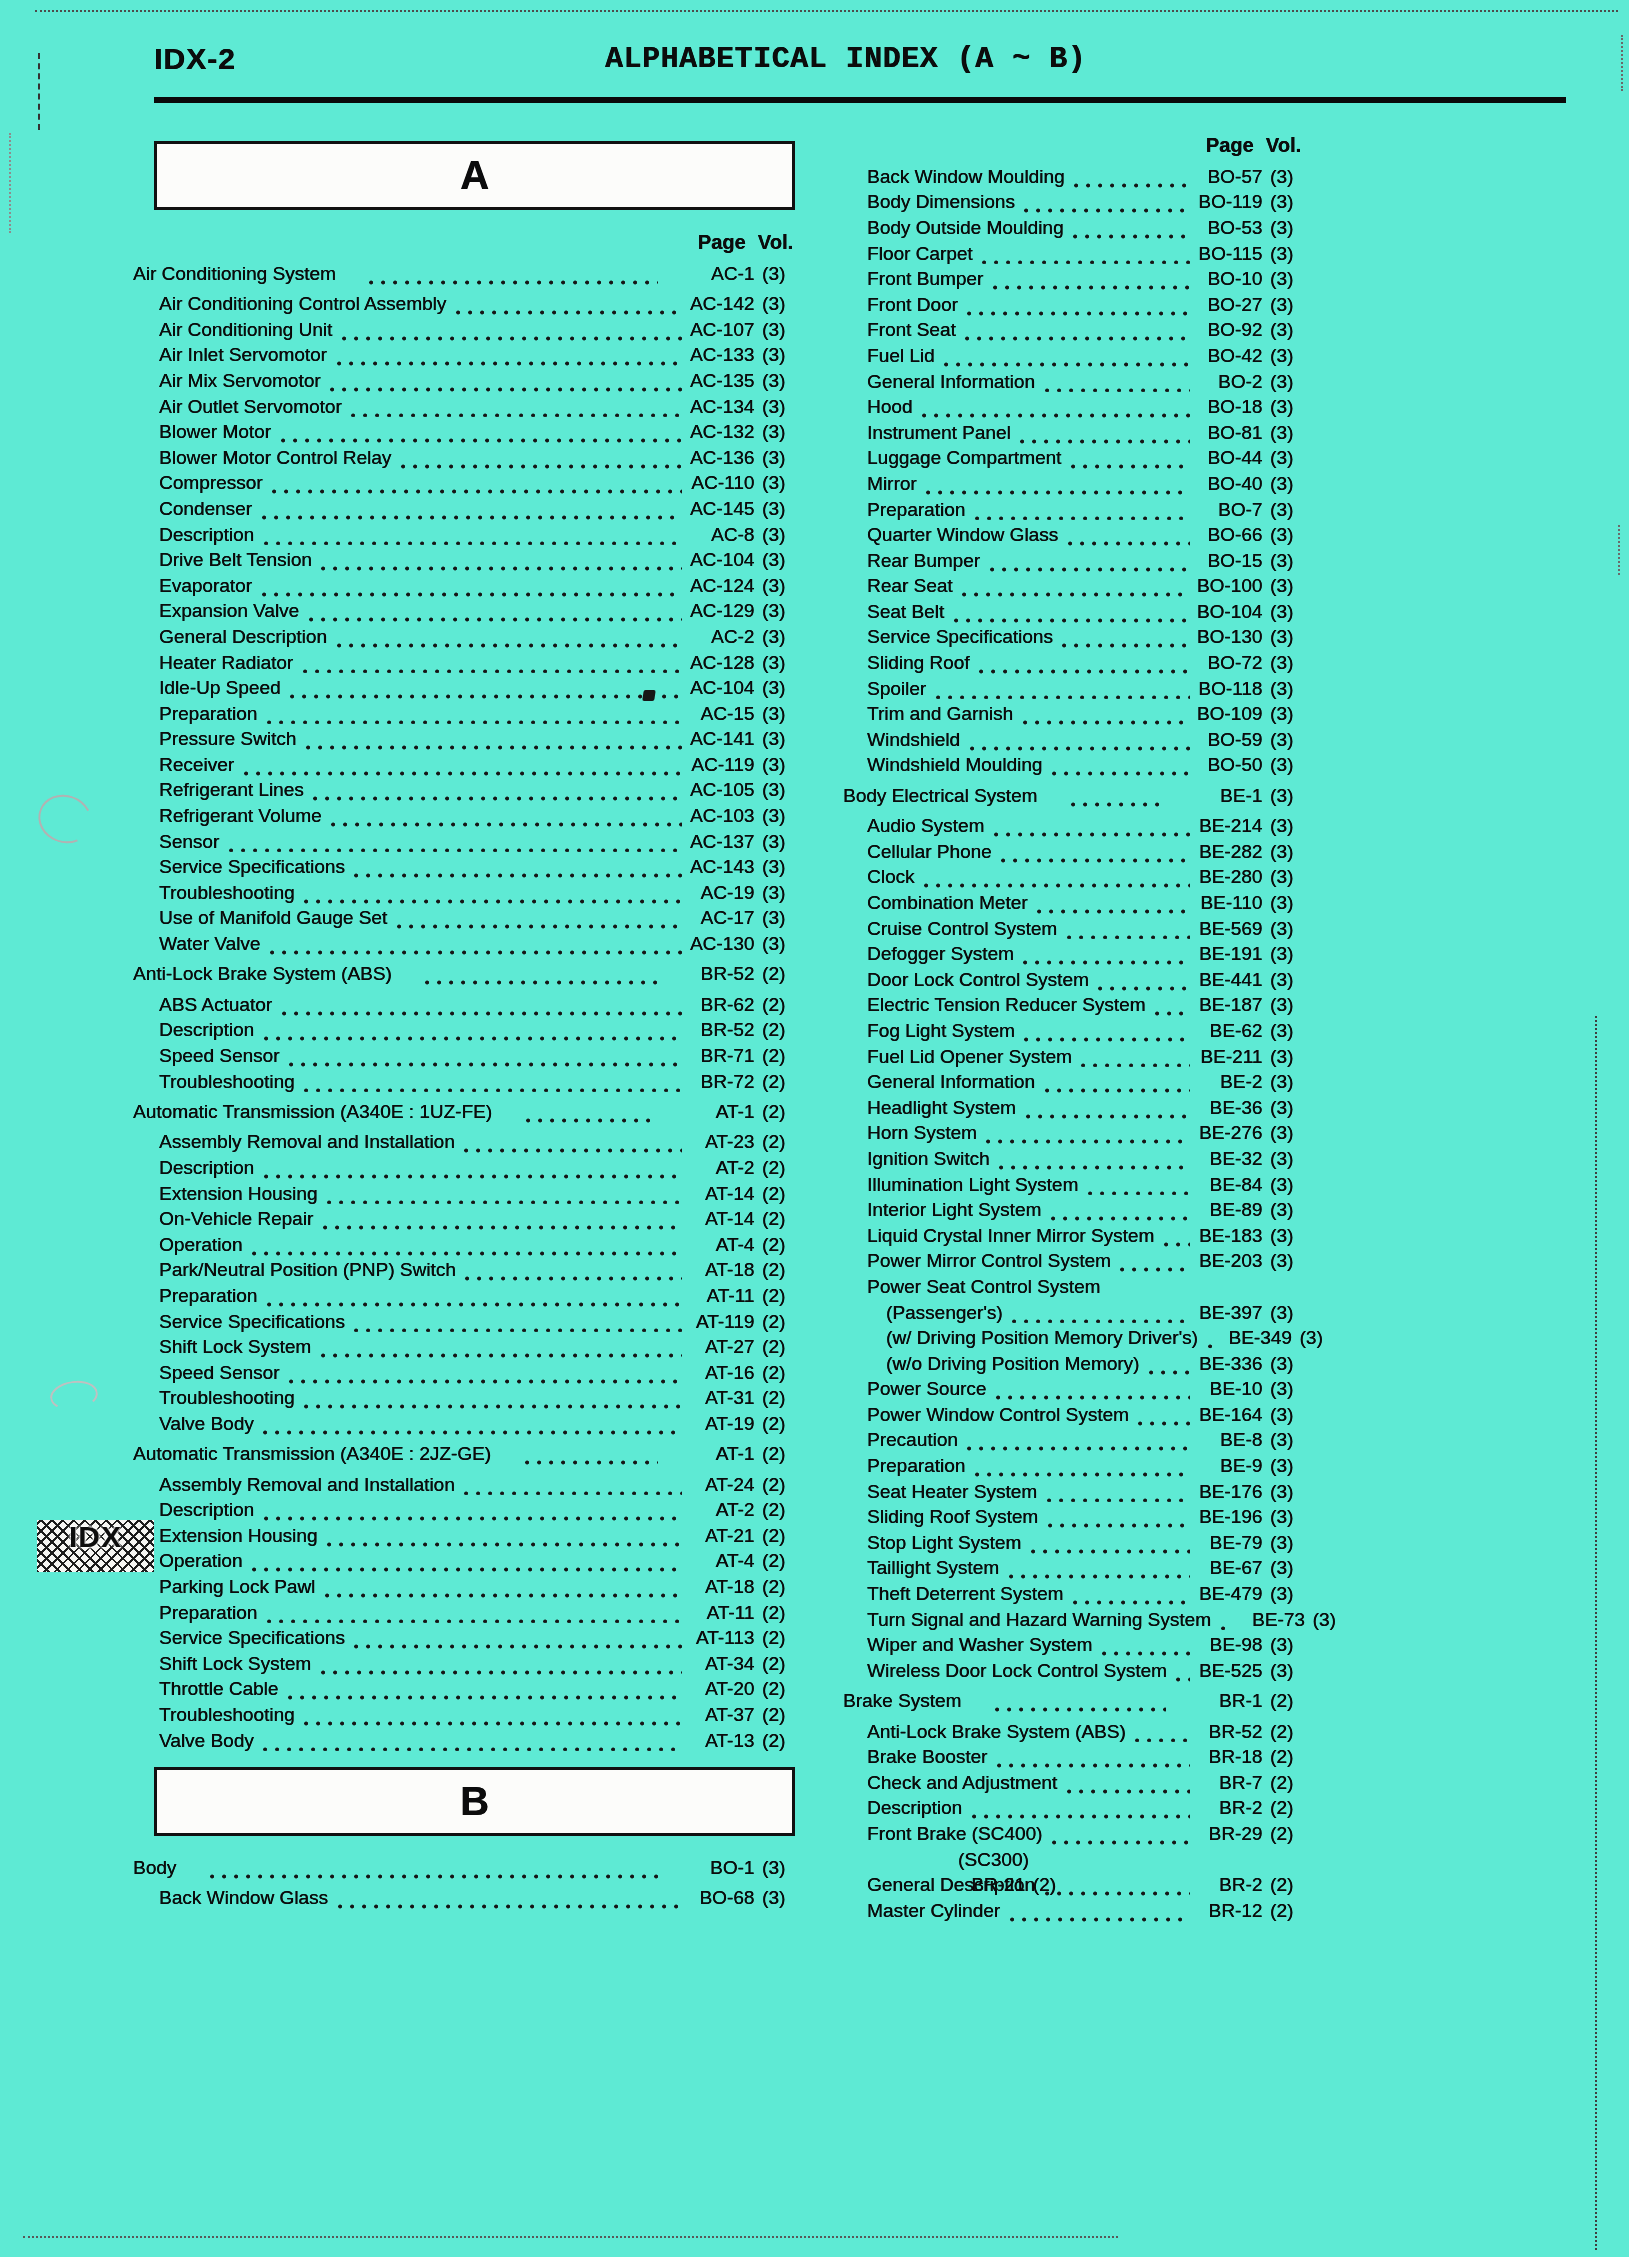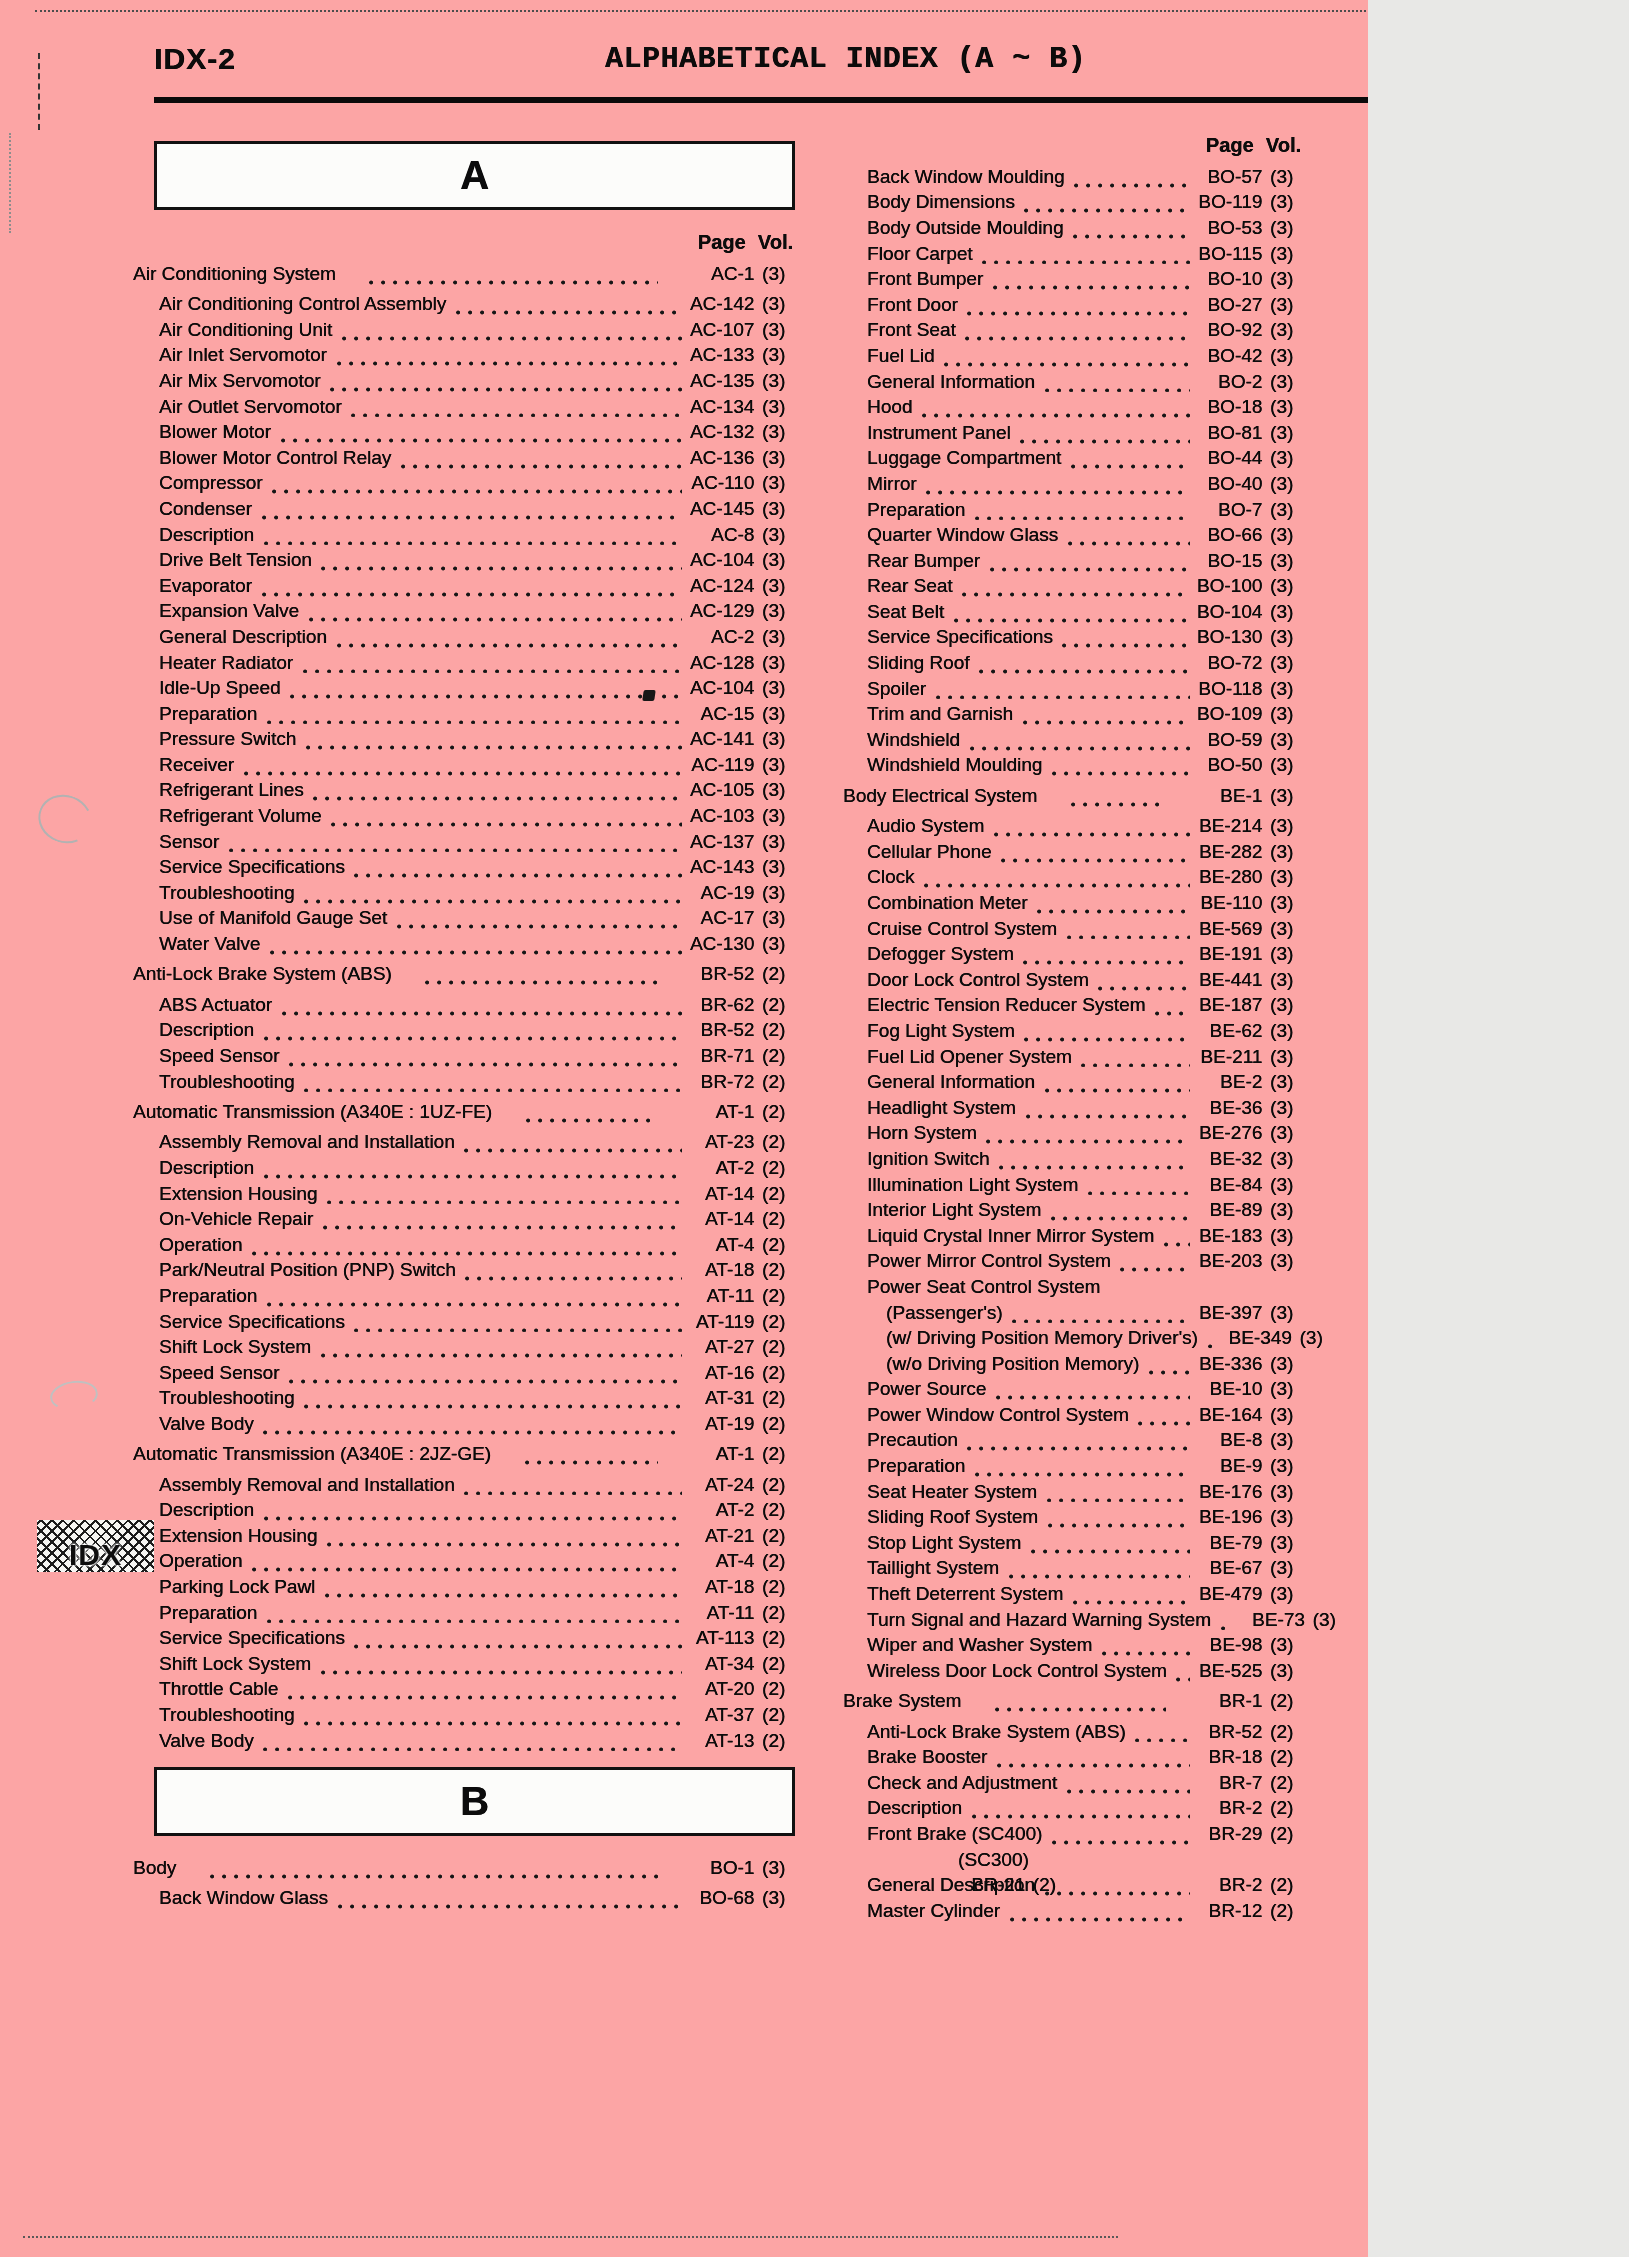--- a/index.html
+++ b/index.html
@@ -1,18 +1,18 @@
 <!DOCTYPE html>
 <html><head>
 <meta charset="utf-8">
 <style>
   html,body{margin:0;padding:0;background:#e8e8e6;}
   .page{
-    position:relative; width:1368px; height:2258px;
-    background:#fca5a5; overflow:hidden;
+    position:relative; width:1629px; height:2258px;
+    background:#5eead4; overflow:hidden;
     font-family:"Liberation Sans","DejaVu Sans",sans-serif;
     color:#0c0c0c;
   }
   
   .page-code{
     position:absolute; left:154px; top:42px;
     font-size:30px; font-weight:bold; letter-spacing:1px;
     text-shadow:0.4px 0 0 #000;
   }
   .page-title{
@@ -66,21 +66,21 @@
     position:absolute; right:27px; bottom:-1.9px;
     width:11.5px; height:10.6px; background:#171717;
     border-radius:1.9px; transform:skewX(-8deg);
   }
   .ref{ flex:0 0 auto; display:inline-flex; }
   .ref .pg{ min-width:67px; text-align:right; }
   .ref .vol{ min-width:31px; margin-left:7.7px; text-align:left; }
   
   .idx-tab{
     position:absolute; left:37px; top:1520px; width:117px; height:52px;
-    display:flex; align-items:flex-end; justify-content:center;
+    display:flex; align-items:flex-start; justify-content:center;
     background-color:#f6f6f3;
     background-image:
       repeating-linear-gradient(45deg, #1d1d1d 0 1.9px, transparent 1.9px 7.7px),
       repeating-linear-gradient(-45deg, #1d1d1d 0 1.9px, transparent 1.9px 7.7px);
   }
   .idx-tab span{
     font-size:30px; font-weight:bold; color:#0d0d0d;
     text-shadow:0 0 2.9px #fff, 0 0 2.9px #fff, 0 0 3.8px #fff, 0.4px 0 0 #000;
     letter-spacing:1px;
   }

